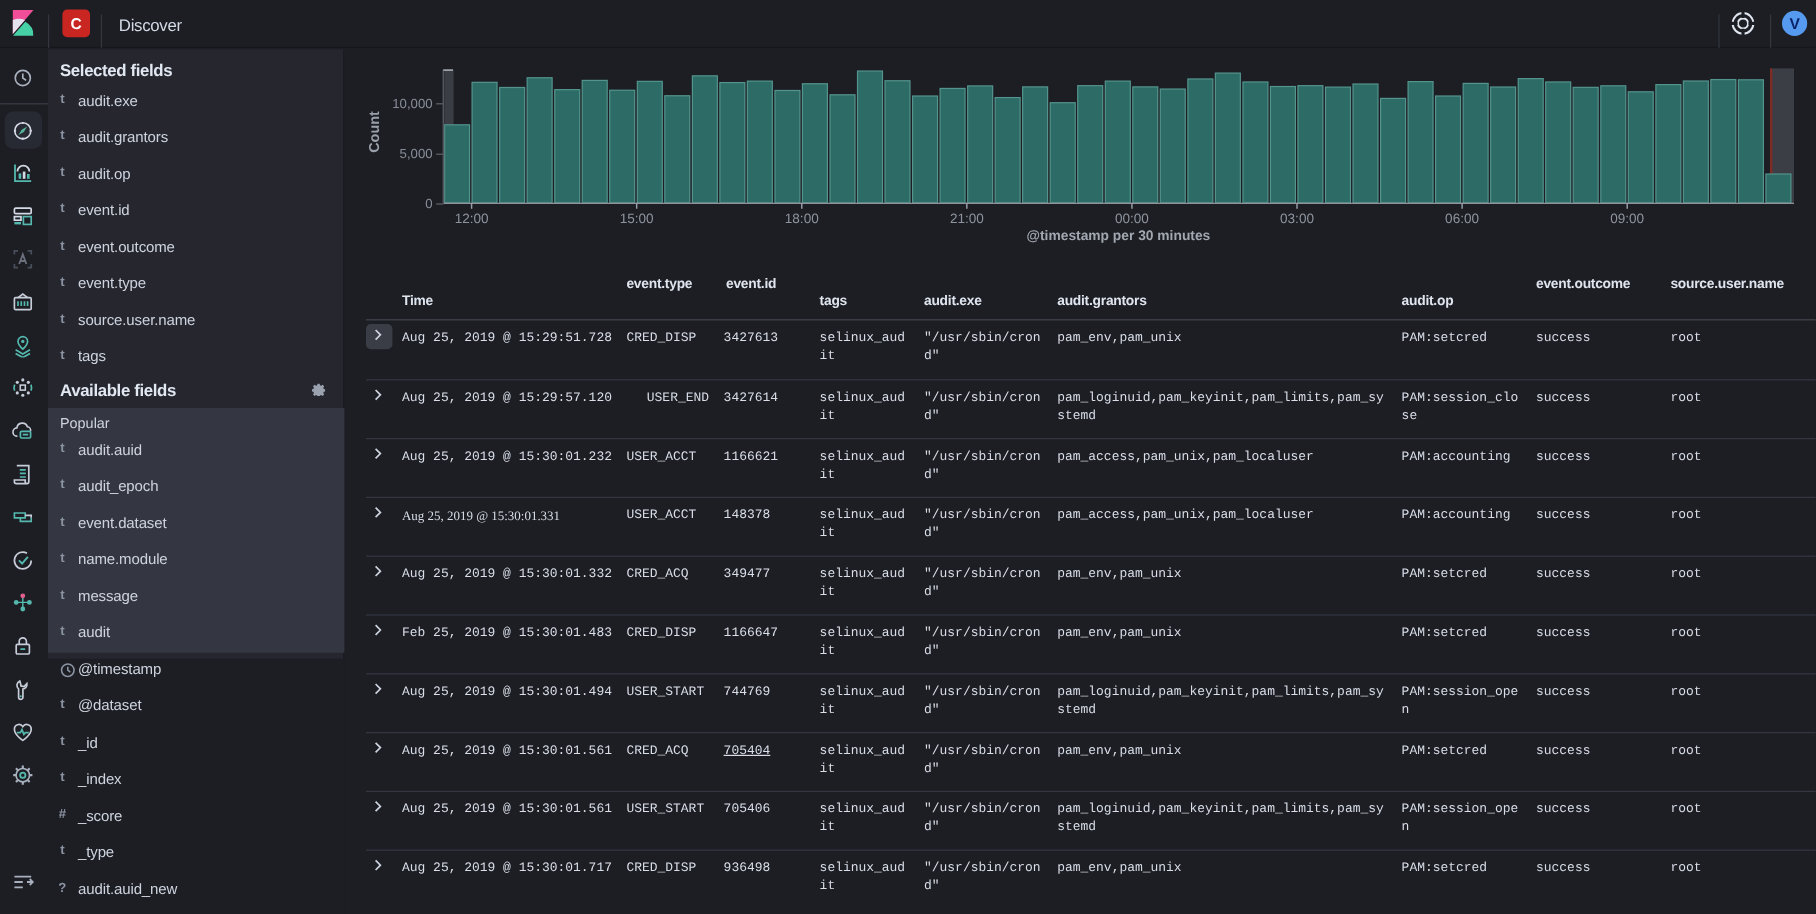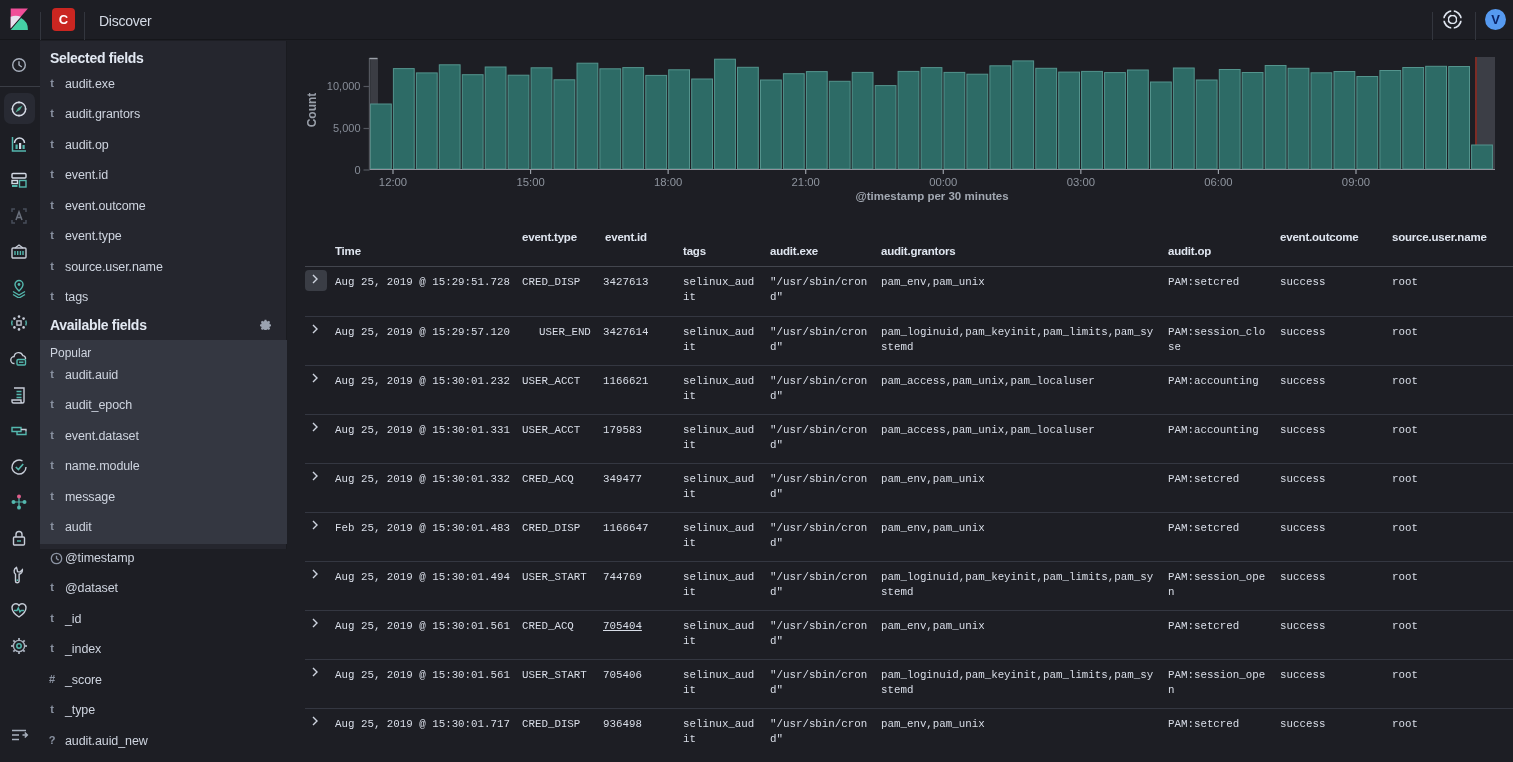--- a/index.html
+++ b/index.html
@@ -442,23 +442,23 @@
         <div class="cell" style="left:863px;">PAM:accounting</div>
         <div class="cell" style="left:975px;">success</div>
         <div class="cell" style="left:1087px;">root</div>
       </div>
       <div class="row" style="top:372.8px;">
         <div class="chev">
           <svg width="16" height="16" viewBox="0 0 16 16">
             <path d="M6 4l4 4-4 4" fill="none" stroke="#ced4df" stroke-width="1.4"></path>
           </svg>
         </div>
-        <div class="cell" style="left:30px;">Aug 25, 2019 @ 15:30:01.331</div>
+        <div class="cell" style="left:30px;font-family:Liberation Serif, serif;">Aug 25, 2019 @ 15:30:01.331</div>
         <div class="cell" style="left:217px;">USER_ACCT</div>
-        <div class="cell" style="left:298px;">179583</div>
+        <div class="cell" style="left:298px;">148378</div>
         <div class="cell" style="left:378px;">selinux_aud
 it</div>
         <div class="cell" style="left:465px;">"/usr/sbin/cron
 d"</div>
         <div class="cell" style="left:576px;">pam_access,pam_unix,pam_localuser</div>
         <div class="cell" style="left:863px;">PAM:accounting</div>
         <div class="cell" style="left:975px;">success</div>
         <div class="cell" style="left:1087px;">root</div>
       </div>
       <div class="row" style="top:421.9px;">

